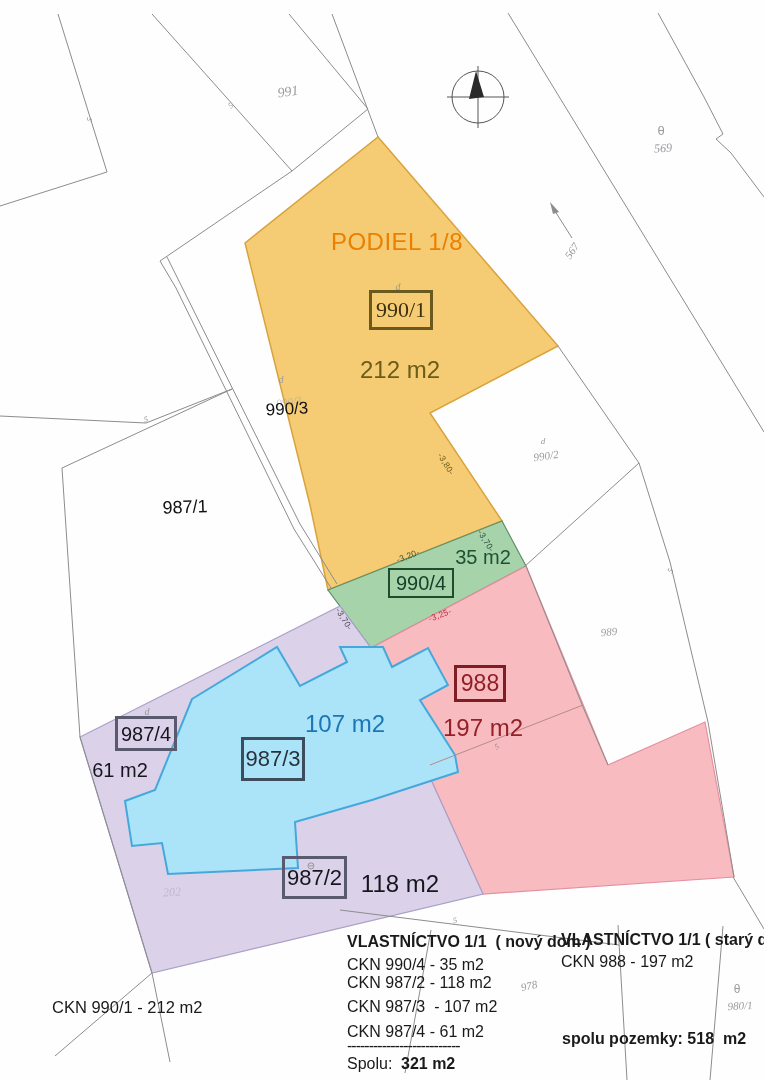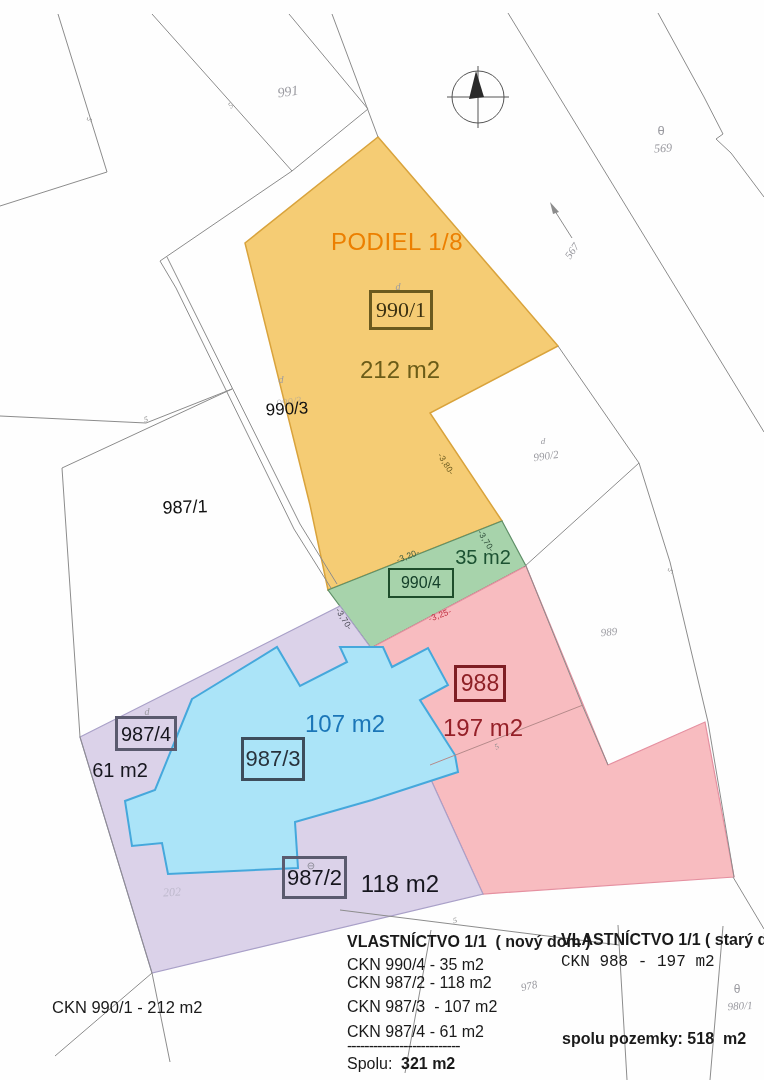--- a/index.html
+++ b/index.html
@@ -70,21 +70,21 @@
     </g>
   </svg>
 
   <div class="lbl" style="left:397px;top:242px;font-size:24px;letter-spacing:.5px;color:#EC7F00;">PODIEL 1/8</div>
 
   <div class="pbox" style="left:369px;top:290px;width:58px;height:34px;border:3px solid #6B5A1E;color:#3A3010;font-size:22px;font-family:'Liberation Serif',serif;">990/1</div>
   <div class="lbl it" style="left:398px;top:287px;font-size:10px;">d</div>
   <div class="lbl" style="left:400px;top:370px;font-size:24px;color:#6B5C18;">212 m2</div>
 
   <div class="lbl" style="left:483px;top:557px;font-size:20px;color:#1C5232;">35 m2</div>
-  <div class="pbox" style="left:388px;top:568px;width:62px;height:26px;border:2.5px solid #1E4D2B;color:#15402A;font-size:16px;">990/4</div>
+  <div class="pbox" style="left:388px;top:568px;width:62px;height:26px;border:2.5px solid #1E4D2B;color:#15402A;font-size:20px;">990/4</div>
 
   <div class="pbox" style="left:454px;top:665px;width:46px;height:31px;border:3px solid #7E1E24;color:#8E2026;font-size:23px;">988</div>
   <div class="lbl" style="left:483px;top:728px;font-size:24px;color:#952028;">197 m2</div>
 
   <div class="lbl" style="left:345px;top:724px;font-size:24px;color:#1B76B8;">107 m2</div>
   <div class="pbox" style="left:241px;top:737px;width:58px;height:38px;border:3px solid #3E4D5C;color:#28323C;font-size:22px;">987/3</div>
 
   <div class="pbox" style="left:115px;top:716px;width:56px;height:29px;border:3px solid #5A5A6E;color:#16161E;font-size:20px;">987/4</div>
   <div class="lbl it" style="left:147px;top:712px;font-size:10px;">d</div>
   <div class="lbl" style="left:120px;top:770px;font-size:20px;color:#16161E;">61 m2</div>
@@ -136,16 +136,16 @@
   <div class="tl leg b" style="left:347px;top:934px;">VLASTNÍCTVO 1/1  ( nový dom )</div>
   <div class="tl leg" style="left:347px;top:957px;">CKN 990/4 - 35 m2</div>
   <div class="tl leg" style="left:347px;top:975px;">CKN 987/2 - 118 m2</div>
   <div class="tl leg" style="left:347px;top:999px;text-align:center;">CKN 987/3  - 107 m2</div>
   <div class="tl leg" style="left:347px;top:1024px;">CKN 987/4 - 61 m2</div>
   <div class="tl leg" style="left:347px;top:1038px;letter-spacing:-1px;">--------------------------</div>
   <div class="tl leg" style="left:347px;top:1056px;text-align:right;">Spolu:</div>
   <div class="tl leg b" style="left:401px;top:1056px;text-align:right;">321 m2</div>
 
   <div class="tl leg b" style="left:561px;top:932px;">VLASTNÍCTVO 1/1 ( starý dom )</div>
-  <div class="tl leg" style="left:561px;top:954px;font-family:Liberation Mono, monospace;">CKN 988 - 197 m2</div>
+  <div class="tl leg" style="left:561px;top:954px;">CKN 988 - 197 m2</div>
   <div class="tl leg b" style="left:562px;top:1031px;">spolu pozemky: 518  m2</div>
 
 </div>
 
 </body></html>

